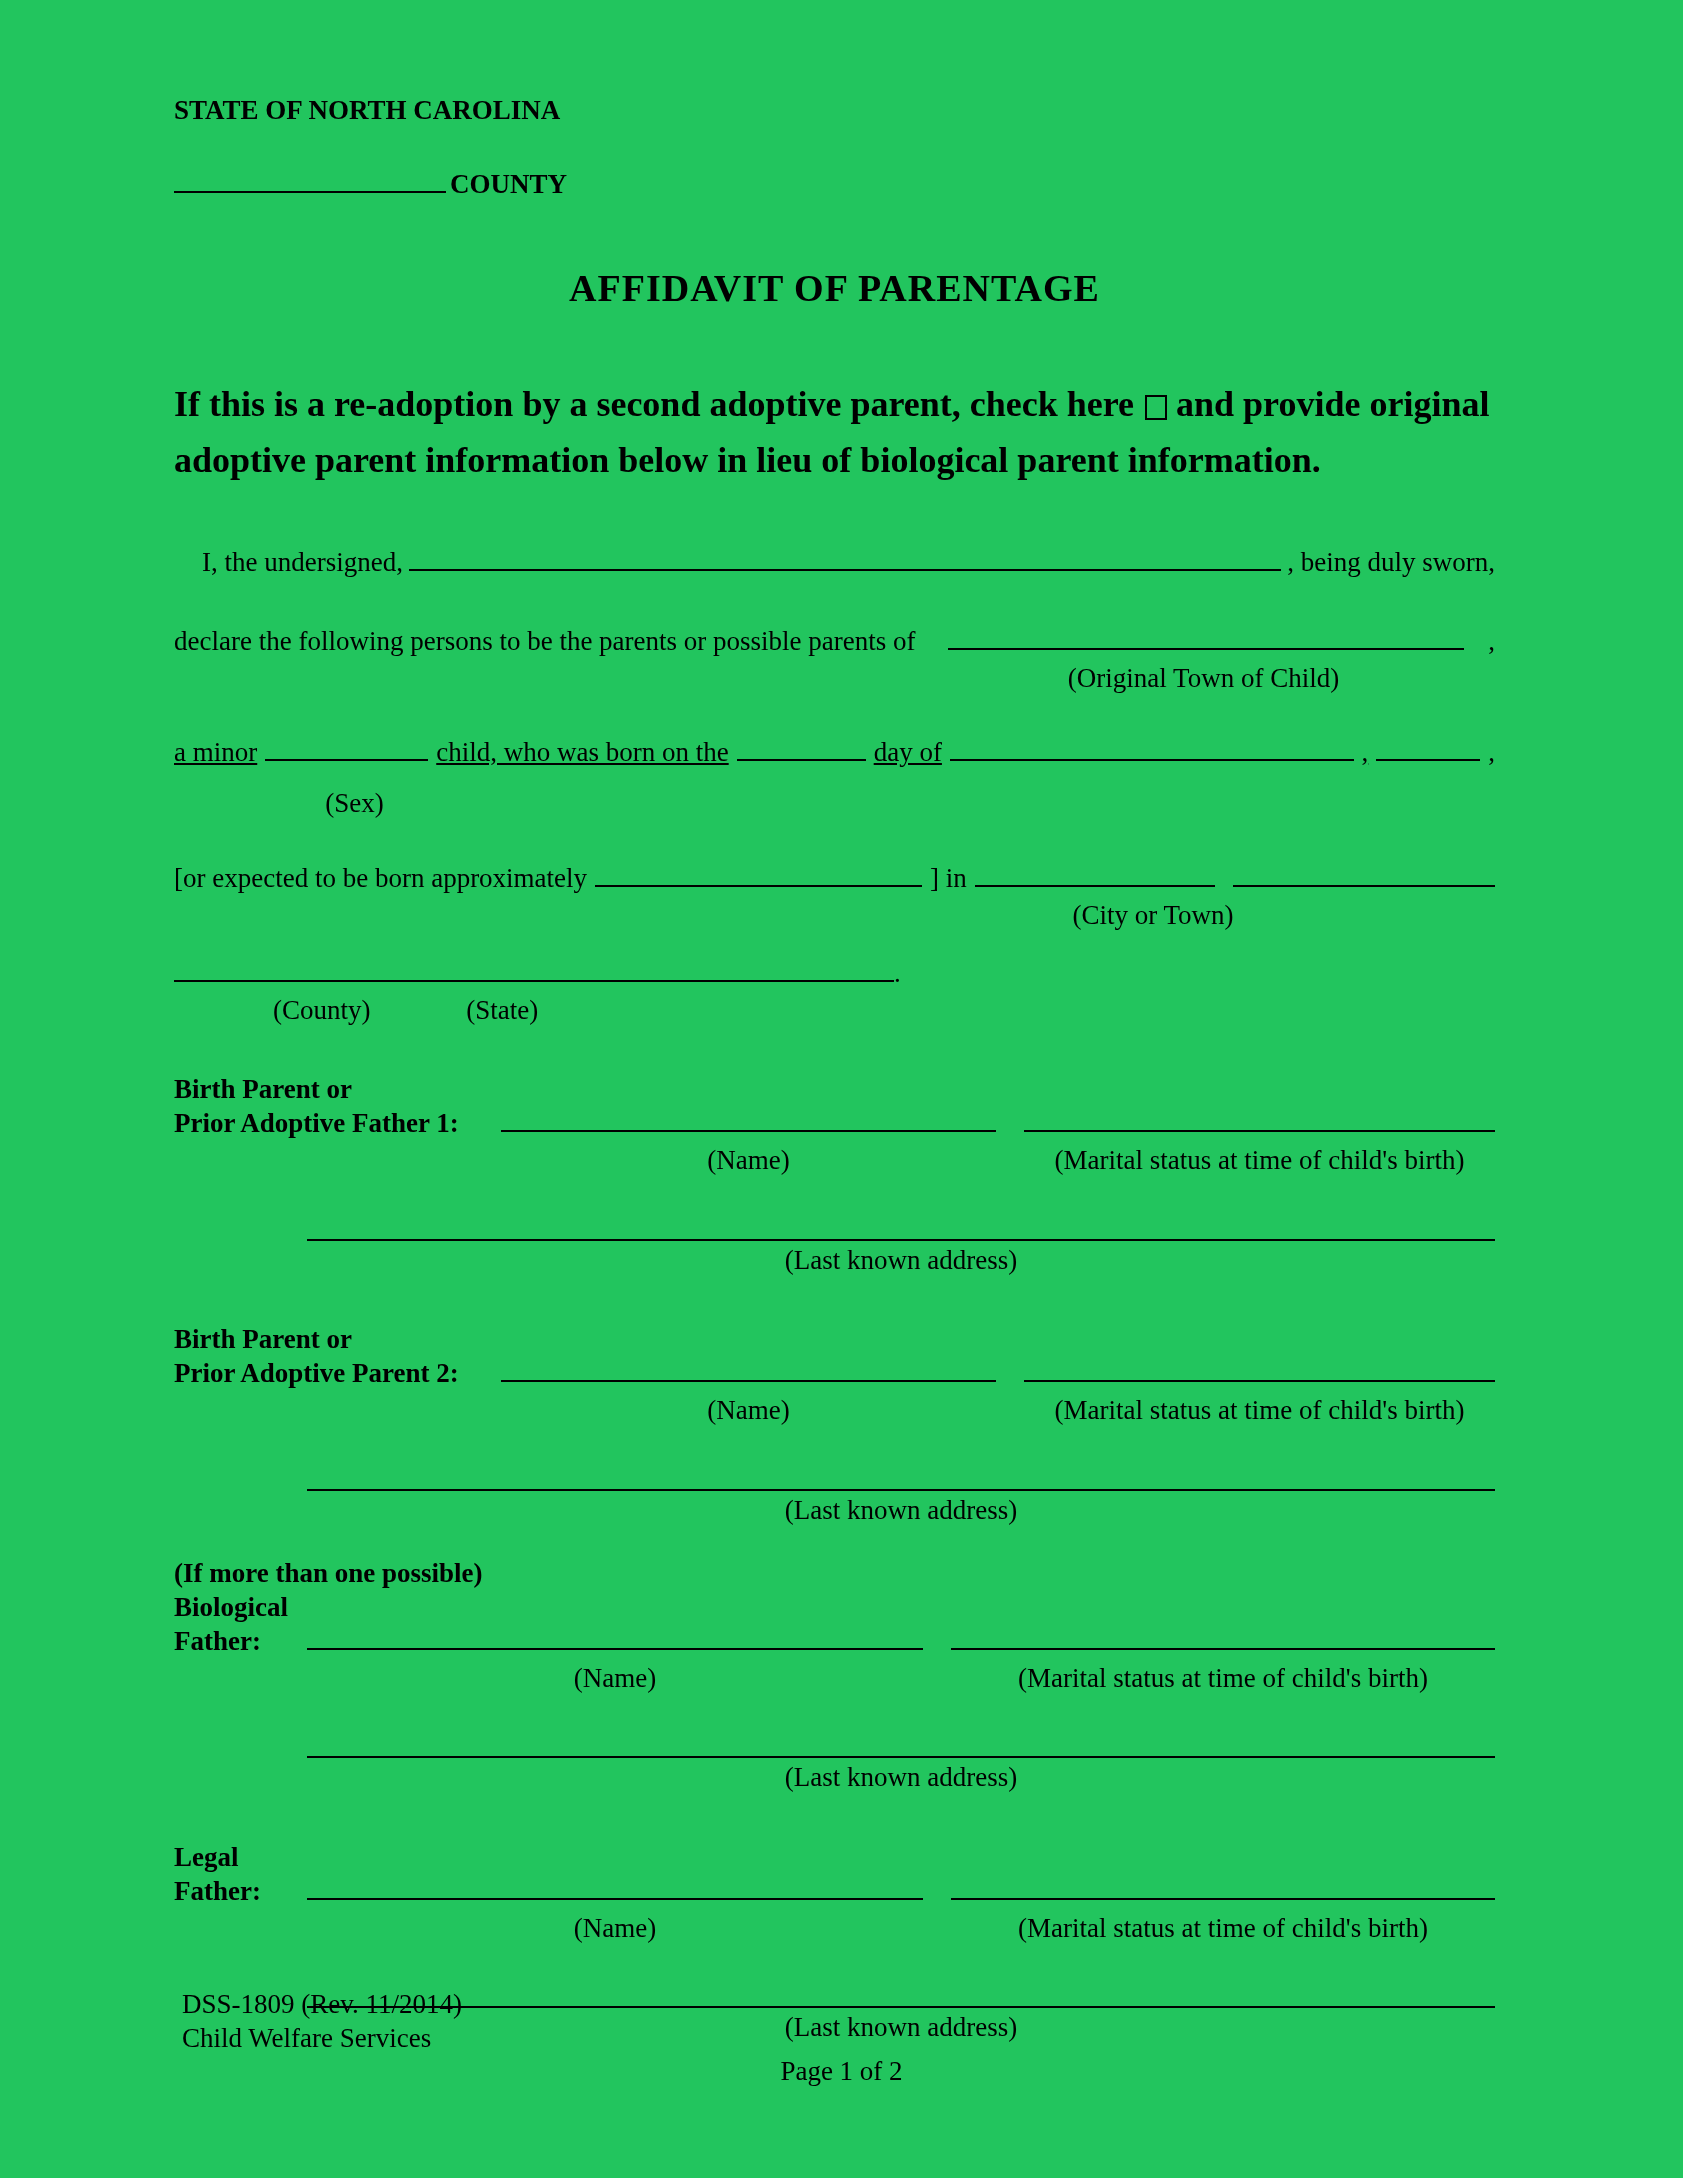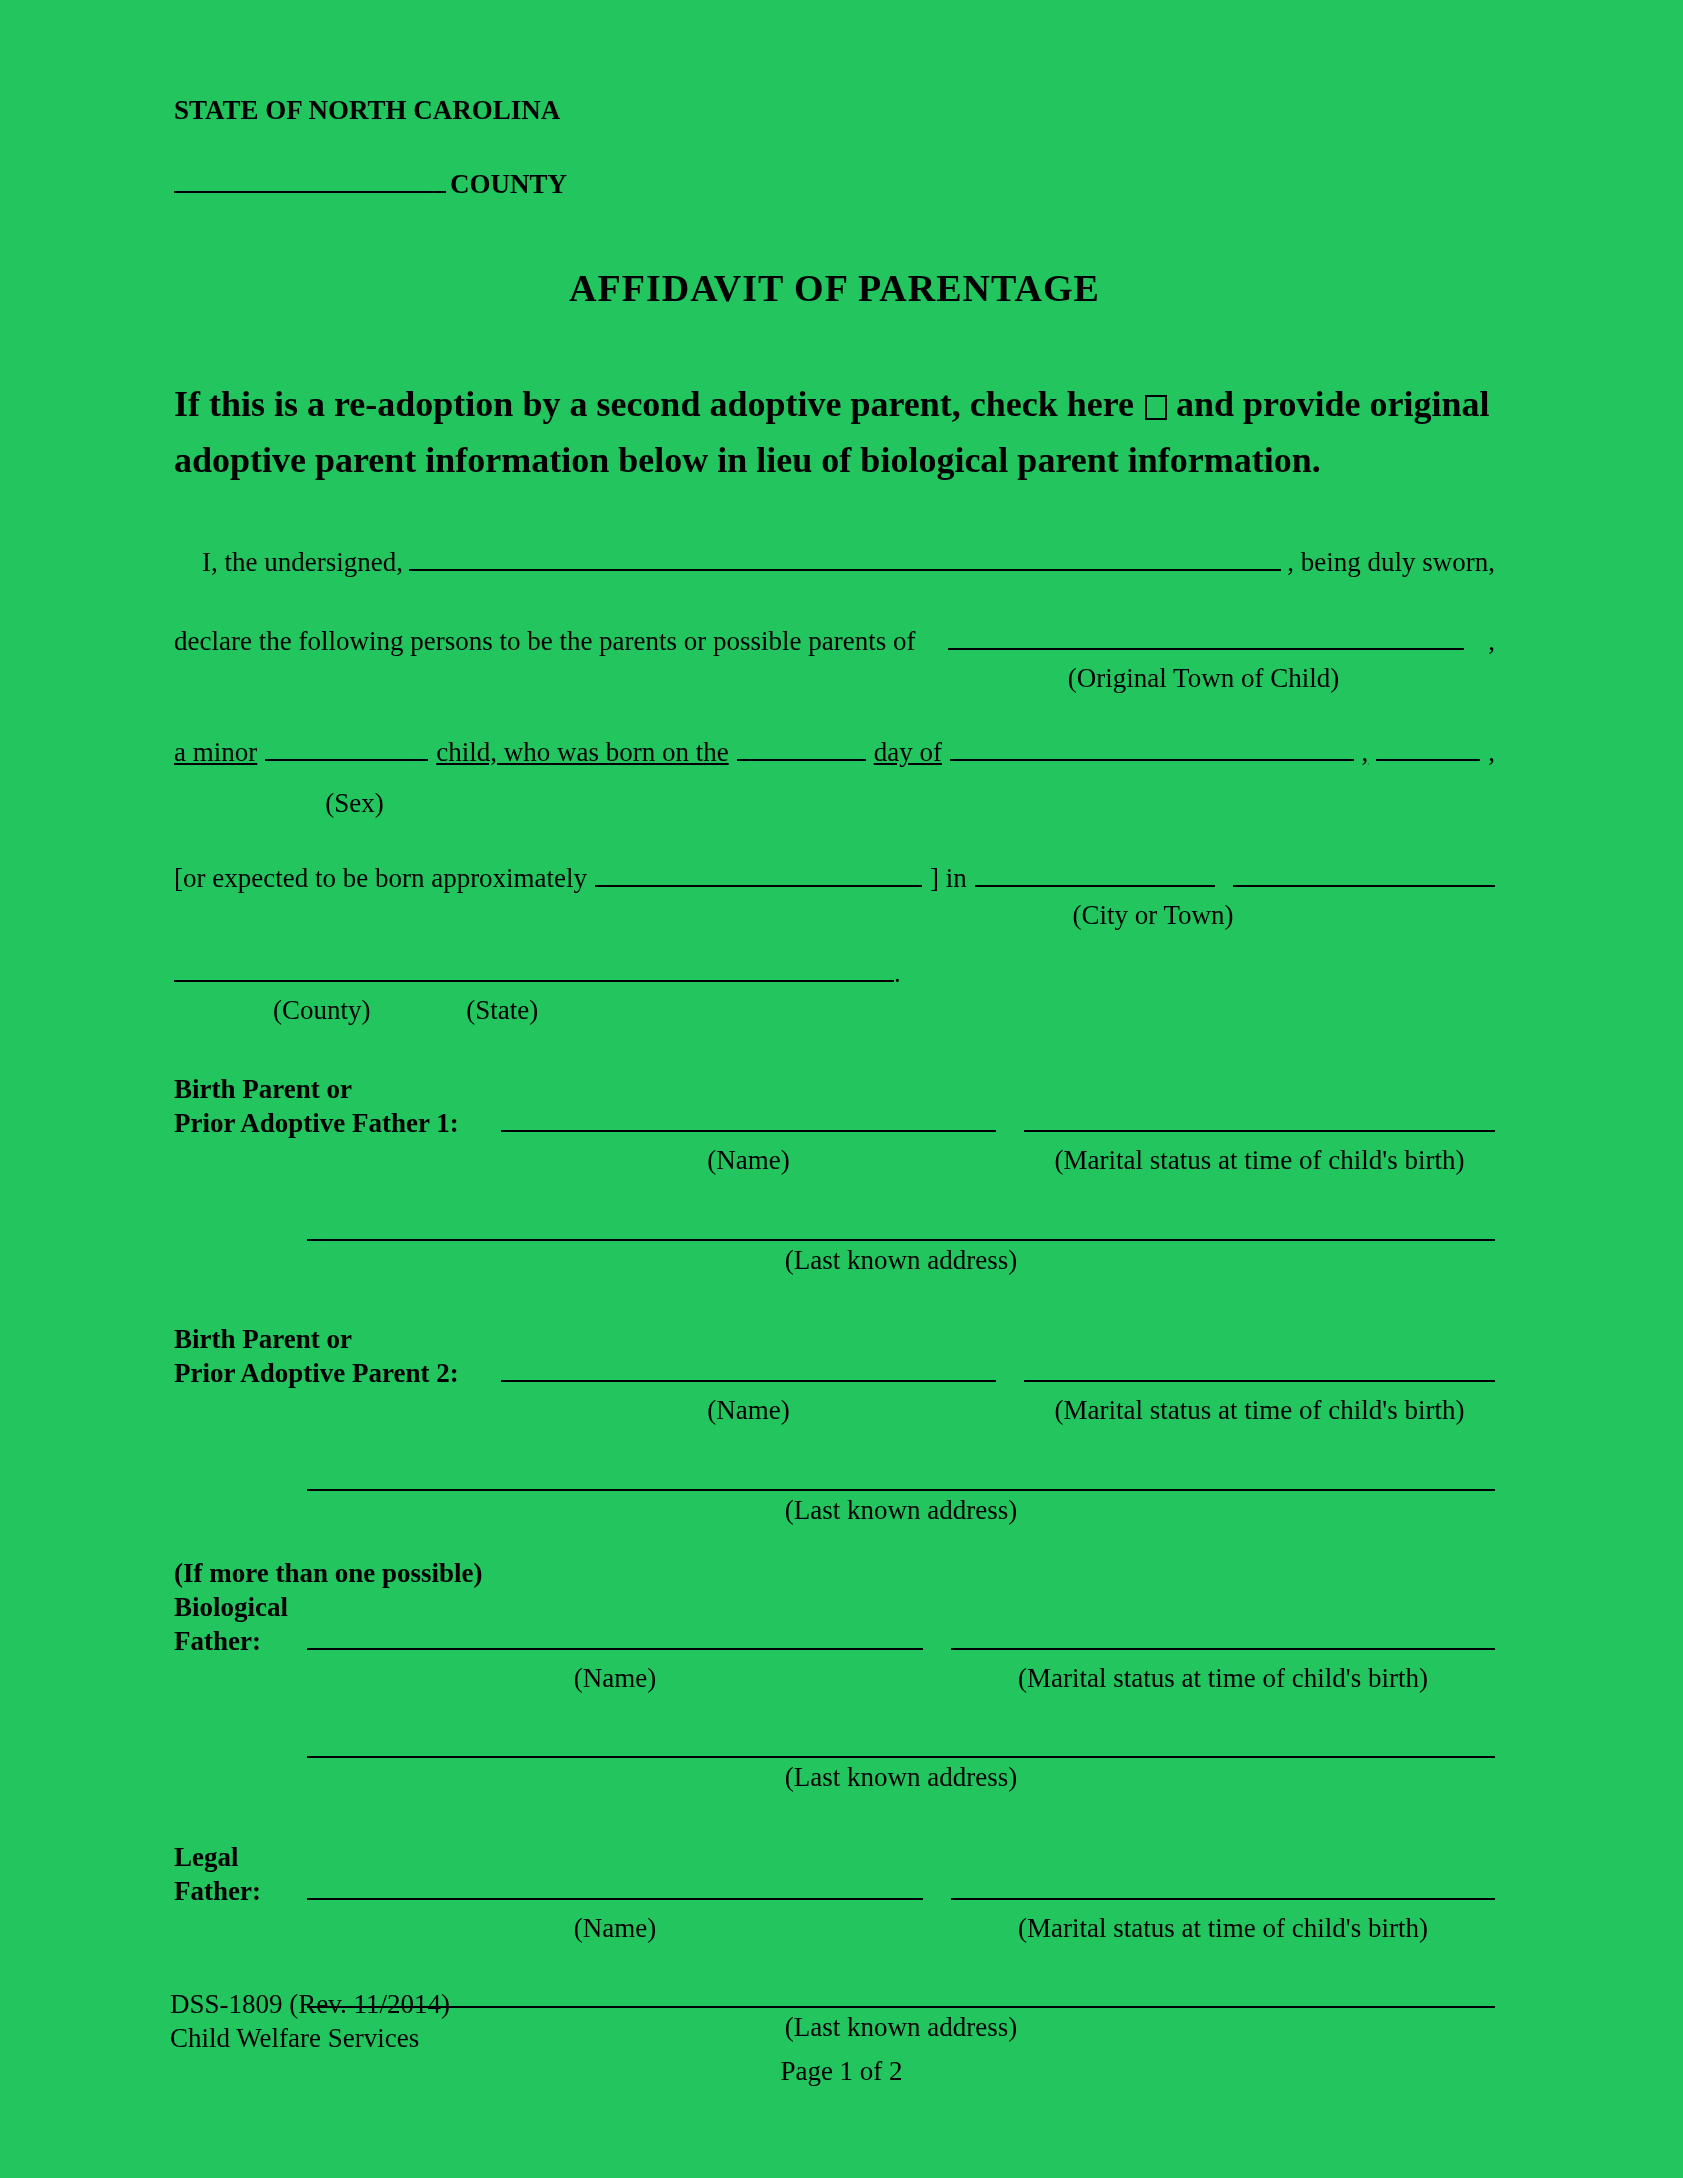--- a/index.html
+++ b/index.html
@@ -82,21 +82,21 @@
   .labels-row .spacer-narrow { width:133px; flex:0 0 133px; }
   .labels-row .cell-b1w { width:495px; flex:0 0 495px; text-align:center; }
   .labels-row .cell-b1n { width:616px; flex:0 0 616px; text-align:center; }
   .labels-row .cell-gap { width:28px; flex:0 0 28px; }
   .labels-row .cell-b2 { flex:1 1 auto; text-align:center; }
   .addr-row { display:flex; align-items:baseline; margin-top:55px; }
   .addr-row .spacer { width:133px; flex:0 0 133px; }
   .addr-label { margin-left:133px; text-align:center; margin-top:3px; }
 
   
-  .footer { position:absolute; left:170px; top:1988px; }
+  .footer { position:absolute; left:182px; top:1988px; }
   .page-indicator { position:absolute; left:0; top:2055px; width:1683px; text-align:center; }
 </style>
 </head>
 <body>
 
 <div class="page">
 
   <div class="bold">STATE OF NORTH CAROLINA</div>
 
   <div class="row county-row">

